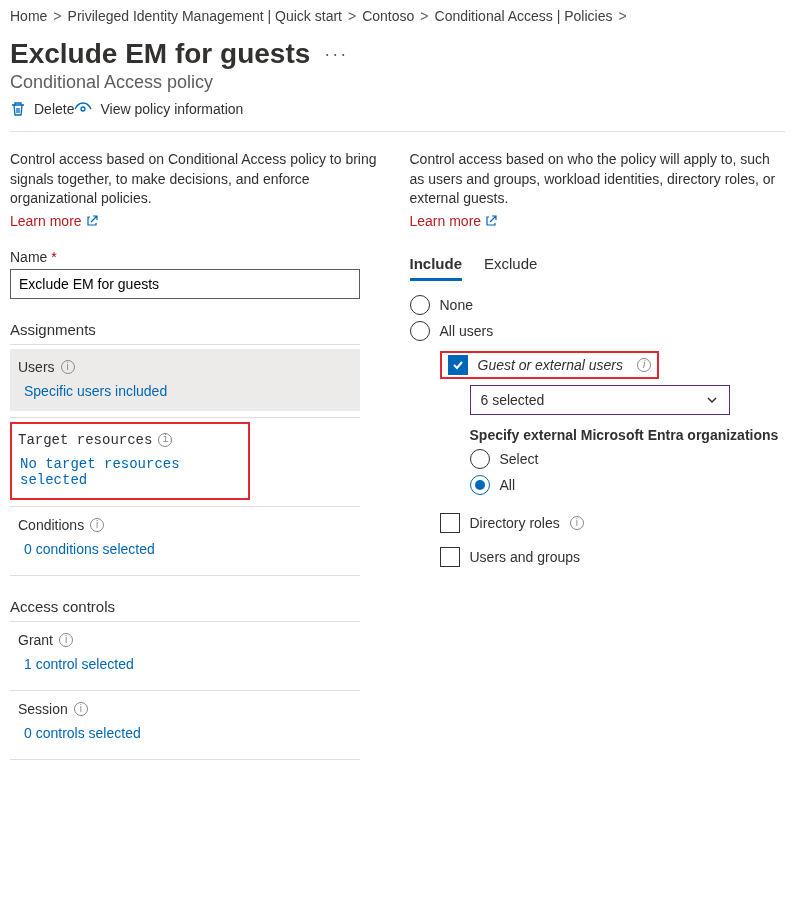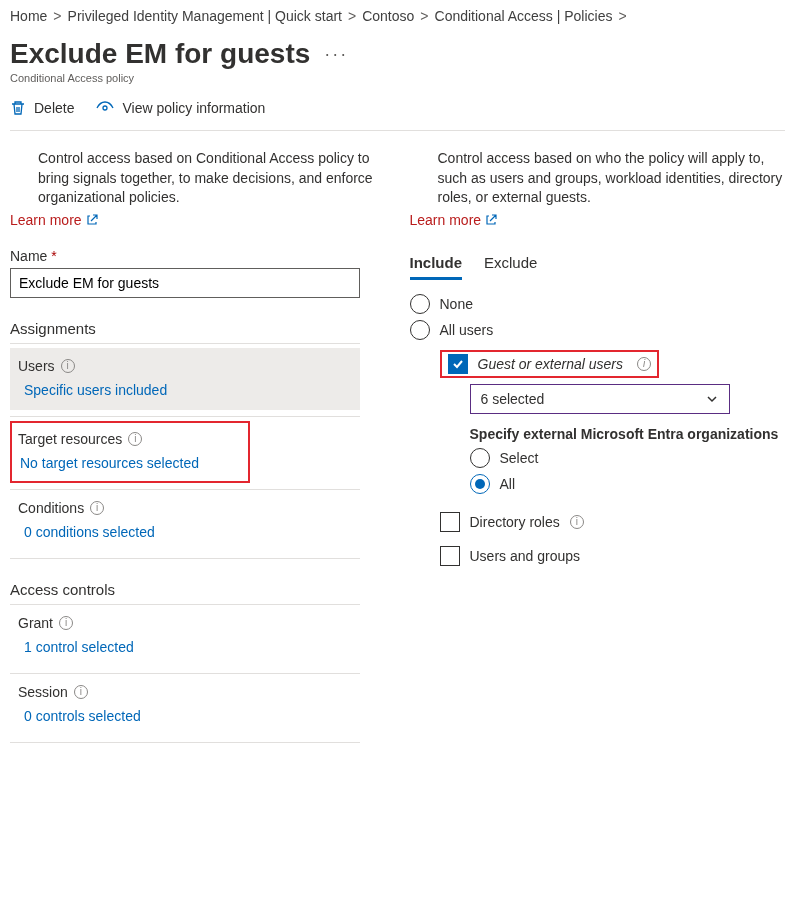--- a/index.html
+++ b/index.html
@@ -11,40 +11,40 @@
     color: #323130;
     background: #fff;
     width: 795px;
   }
   a { color: #404040; text-decoration: none; cursor: pointer; }
   .breadcrumb { display: flex; flex-wrap: wrap; align-items: center; gap: 6px; font-size: 14px; margin-bottom: 14px; }
   .breadcrumb .sep { color: #605e5c; }
   .title-row { display: flex; align-items: center; gap: 14px; }
   h1 { font-size: 28px; font-weight: 600; margin: 0; }
   .ellipsis { font-size: 18px; color: #605e5c; cursor: pointer; letter-spacing: 2px; }
-  .subtitle { color: #605e5c; font-size: 11px; margin-top: 2px; margin-bottom: 10px; }
-  .toolbar { display: flex; gap: 22px; align-items: flex-end; padding: 6px 0 14px; border-bottom: 1px solid #e1dfdd; margin-bottom: 18px; }
+  .subtitle { color: #605e5c; font-size: 18px; margin-top: 2px; margin-bottom: 2px; }
+  .toolbar { display: flex; align-items: flex-end; padding: 6px 0 14px; border-bottom: 1px solid #e1dfdd; margin-bottom: 18px; }
   .tool-btn { display: flex; align-items: center; gap: 8px; color: #323130; cursor: pointer; }
   .tool-btn svg { stroke: #0067b8; }
   .cols { display: flex; gap: 24px; }
   .col { flex: 1; min-width: 0; }
-  .desc { line-height: 1.4; margin-bottom: 4px; margin-left: 28px; }
+  .desc { line-height: 1.4; margin-bottom: 4px; }
   .learn-more { display: inline-flex; align-items: center; gap: 4px; color: #b91c1c; cursor: pointer; }
   .ext-icon { width: 12px; height: 12px; }
   .field-label { margin-top: 20px; margin-bottom: 4px; }
   .req { color: #a80000; }
   .text-input { width: 100%; max-width: 350px; padding: 6px 8px; font-size: 14px; border: 1px solid #605e5c; }
   .section-h { font-size: 15px; margin-top: 22px; margin-bottom: 4px; color:#323130; }
   .hr { border-top: 1px solid #e1dfdd; margin: 6px 0 0; max-width:350px; }
   .assign-row { padding: 10px 8px 12px; max-width:350px; }
   .assign-row .label { display:flex; align-items:center; gap:6px; color:#323130; font-size:14px; }
   .assign-row .link { color:#0067b8; cursor:pointer; padding-top:8px; display:block; padding-left:6px; }
   .assign-users { background: #edebe9; margin-top:4px; }
   .info-icon { width:14px; height:14px; border:1px solid #8a8886; border-radius:50%; display:inline-flex; align-items:center; justify-content:center; font-size:10px; color:#8a8886; line-height:1; cursor:default; }
-  .highlight-box { border: 2px solid #e3262f; padding: 2px; }
+  .highlight-box { border: 2px solid #e3262f; padding: 2px; font-family: Liberation Mono, monospace; }
   .highlight-inline { border: 2px solid #e3262f; padding: 2px 6px; display:inline-flex; align-items:center; }
 
   
   .tabs { display:flex; gap:22px; margin-top:26px; margin-bottom:14px; }
   .tab { padding-bottom:6px; cursor:pointer; font-size:15px; color:#323130; }
   .tab.active { font-weight:600; border-bottom:3px solid #0067b8; }
   .radio-row, .check-row { display:flex; align-items:center; gap:10px; margin:6px 0; cursor:pointer; }
   .radio-outer { width:20px; height:20px; border:1px solid #323130; border-radius:50%; display:flex; align-items:center; justify-content:center; flex-shrink:0; }
   .radio-outer.sel { border-color:#0067b8; }
   .radio-inner { width:10px; height:10px; background:#0067b8; border-radius:50%; }

